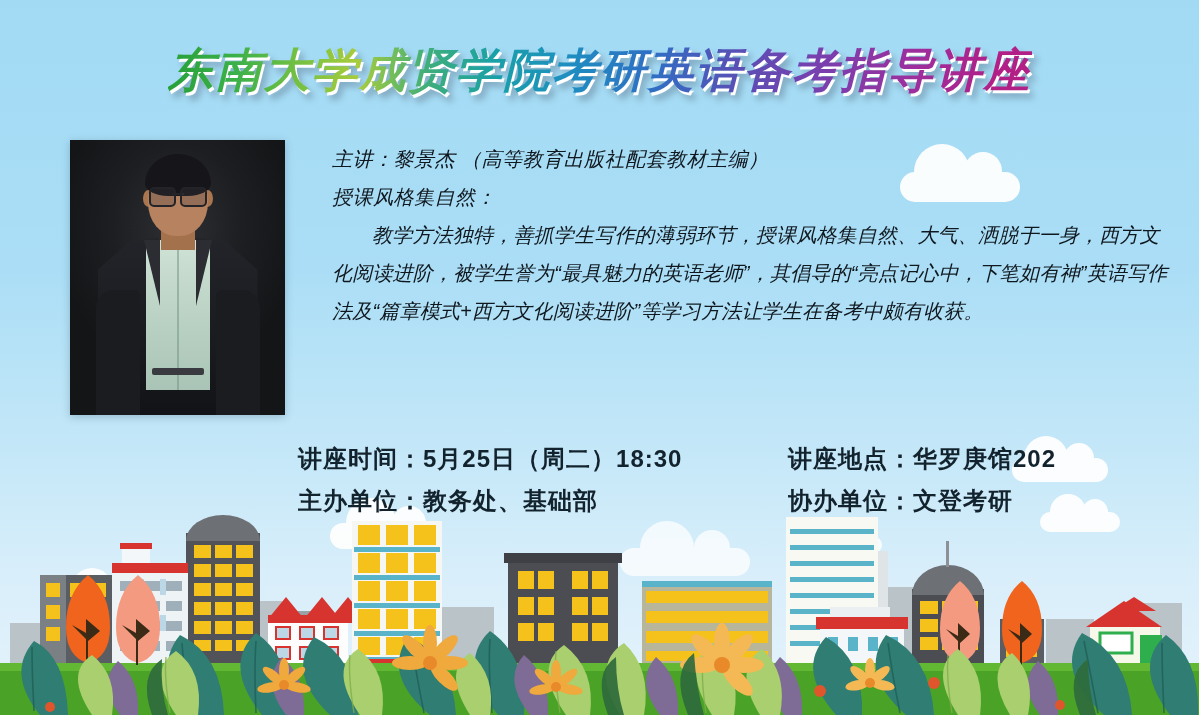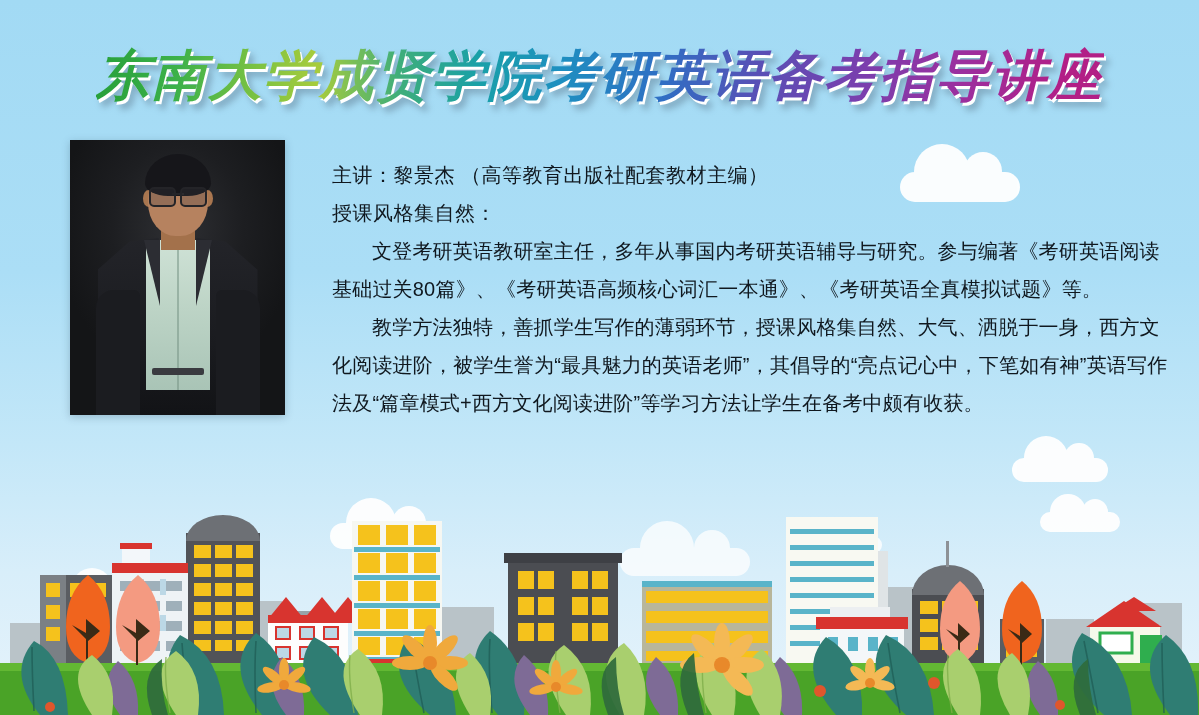--- a/index.html
+++ b/index.html
@@ -36,21 +36,21 @@
   .cloud.c6::after{width:22px;height:22px;left:38px;top:-11px;}
   .cloud.c7{width:90px;height:22px;left:60px;top:588px;opacity:.9;}
   .cloud.c7::before{width:40px;height:40px;left:12px;top:-20px;}
   .cloud.c7::after{width:28px;height:28px;left:50px;top:-14px;}
 
   
   .title-wrap{position:absolute;left:0;top:40px;width:1199px;text-align:center;}
   .title{
     display:inline-block;
     font-family:Liberation Serif, serif;
-    font-size:54px;font-weight:700;font-style:italic;
+    font-size:46px;font-weight:700;font-style:italic;
     letter-spacing:2px;
     background-image:linear-gradient(90deg,
       #27a03a 0%, #3cb14a 8%, #7cc242 16%, #a8cc3c 22%,
       #3fae7a 30%, #19a0a8 38%, #1e8fc0 46%,
       #2f6fc4 56%, #5a4fb5 66%, #7a3fae 76%,
       #9c2f9e 86%, #b21f86 96%);
     -webkit-background-clip:text;background-clip:text;color:transparent;
     -webkit-text-stroke:0px transparent;
     filter:drop-shadow(2px 3px 0 #ffffff) drop-shadow(4px 5px 3px rgba(70,90,110,.35));
     white-space:nowrap;
@@ -86,21 +86,21 @@
     clip-path:polygon(0% 18%,20% 2%,38% 0%,50% 26%,62% 0%,80% 2%,100% 18%,100% 100%,0% 100%);}
   .ph-lapel-l{position:absolute;left:50%;top:100px;margin-left:-34px;width:0;height:0;
     border-left:16px solid transparent;border-right:0 solid transparent;border-top:66px solid #2c2d33;}
   .ph-lapel-r{position:absolute;left:50%;top:100px;margin-left:18px;width:0;height:0;
     border-right:16px solid transparent;border-left:0 solid transparent;border-top:66px solid #2c2d33;}
   .ph-arm-l{position:absolute;left:50%;top:150px;margin-left:-82px;width:44px;height:125px;background:#1b1c20;border-radius:18px 6px 0 0;}
   .ph-arm-r{position:absolute;left:50%;top:150px;margin-left:38px;width:44px;height:125px;background:#1b1c20;border-radius:6px 18px 0 0;}
   .ph-belt{position:absolute;left:50%;top:228px;width:52px;height:7px;margin-left:-26px;background:#3a3b40;border-radius:2px;}
 
   
-  .content{position:absolute;left:332px;top:156px;width:842px;}
+  .content{position:absolute;left:332px;top:140px;width:842px;font-style:italic;}
   .line-lead{font-size:20px;color:#10181f;line-height:38px;letter-spacing:.5px;}
   .para{font-size:20px;color:#10181f;line-height:38px;text-indent:2em;letter-spacing:.2px;margin:0;}
 
   
   .info{position:absolute;left:298px;top:443px;width:880px;}
   .info-row{display:flex;margin-bottom:10px;}
   .info-cell{font-size:24px;font-weight:700;color:#13232e;letter-spacing:1px;}
   .info-cell.c-left{width:490px;}
 
   
@@ -139,24 +139,41 @@
         <i></i>
         <b></b>
         <i></i>
       </div>
     <div class="ph-belt"></div>
   </div>
 
   <div class="content">
     <div class="line-lead">主讲：黎景杰 （高等教育出版社配套教材主编）</div>
     <div class="line-lead">授课风格集自然：</div>
-    <p class="para">文登考研英语教研室主任，多年从事国内考研英语辅导与研究。参与编著《考研英语阅读基础过关80篇》、《考研英语高频核心词汇一本通》、《考研英语全真模拟试题》等。</p>
     <p class="para">教学方法独特，善抓学生写作的薄弱环节，授课风格集自然、大气、洒脱于一身，西方文化阅读进阶，被学生誉为“最具魅力的英语老师”，其倡导的“亮点记心中，下笔如有神”英语写作法及“篇章模式+西方文化阅读进阶”等学习方法让学生在备考中颇有收获。</p>
   </div>
 
+  <div class="info">
+    <div class="info-row">
+      <div class="info-cell c-left">
+        <span>讲座时间：</span><span>5月25日（周二）18:30</span>
+      </div>
+      <div class="info-cell">
+        <span>讲座地点：</span><span>华罗庚馆202</span>
+      </div>
+    </div>
+    <div class="info-row">
+      <div class="info-cell c-left">
+        <span>主办单位：</span><span>教务处、基础部</span>
+      </div>
+      <div class="info-cell">
+        <span>协办单位：</span><span>文登考研</span>
+      </div>
+    </div>
+  </div>
 
   <div class="city">
     <svg width="1199" height="200" viewBox="0 0 1199 200">
 
       <g fill="#b9c3c8">
         <rect x="10" y="108" width="46" height="40"></rect>
         <rect x="236" y="86" width="46" height="62"></rect>
         <rect x="440" y="92" width="54" height="56"></rect>
         <rect x="524" y="74" width="42" height="74"></rect>
         <rect x="862" y="72" width="52" height="76"></rect>

